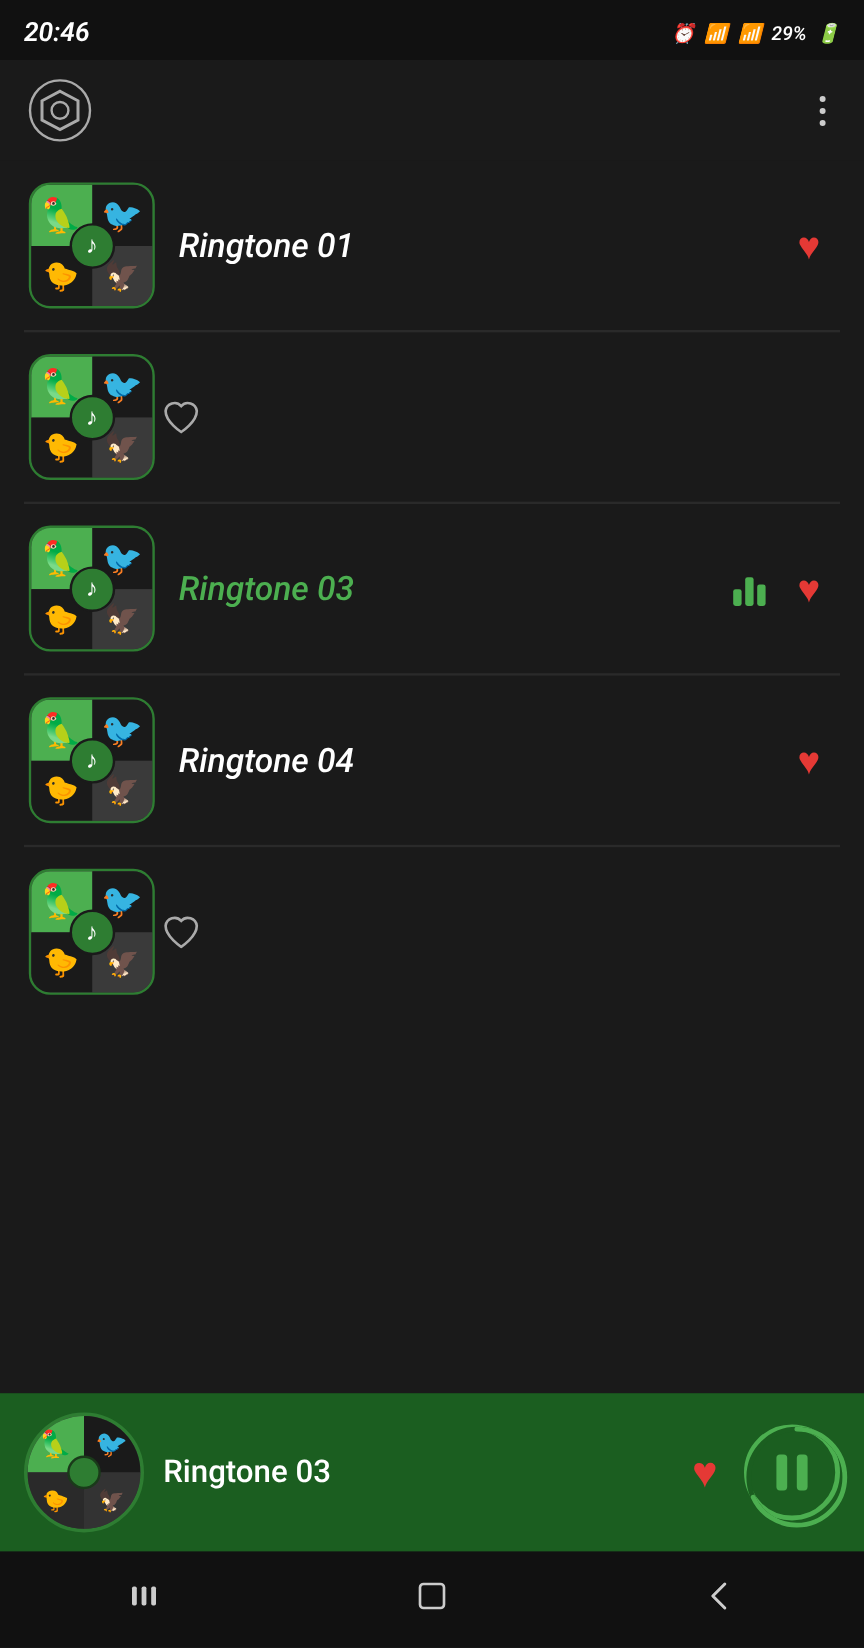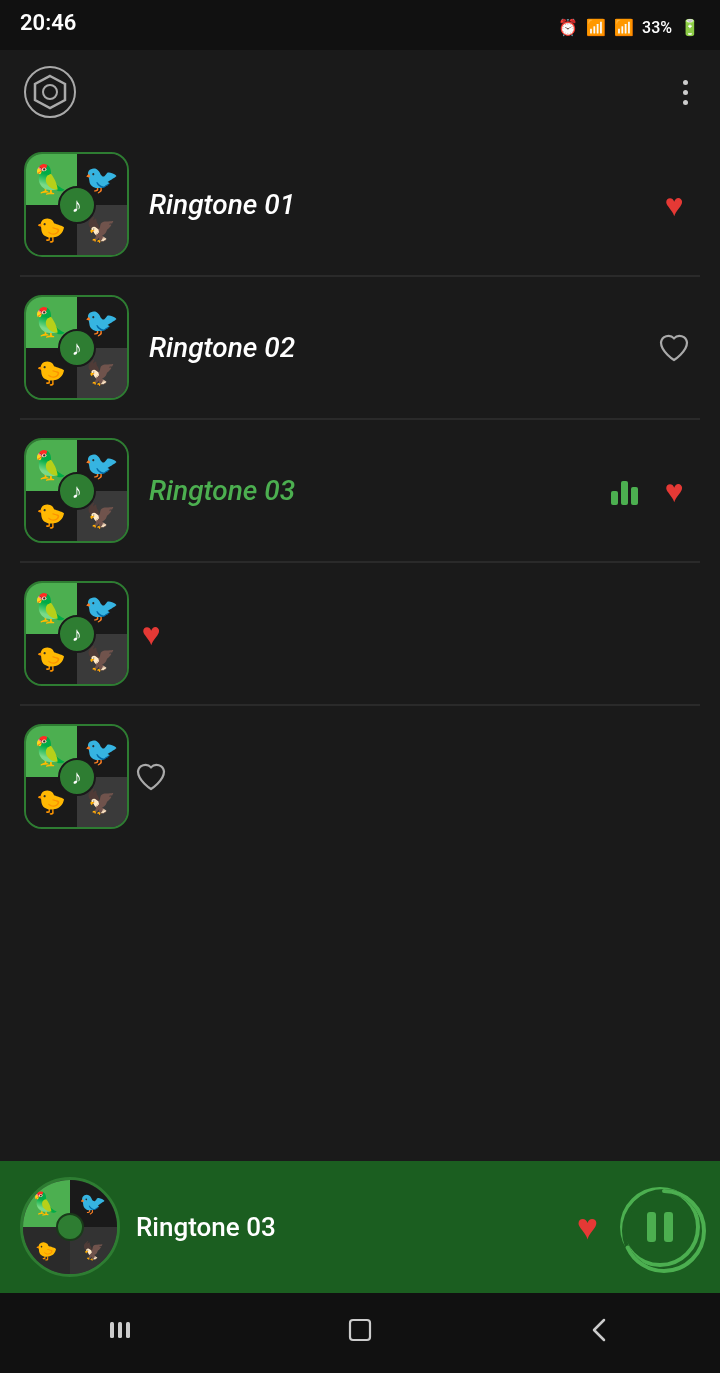--- a/index.html
+++ b/index.html
@@ -11,23 +11,25 @@
       width: 720px;
       min-height: 1373px;
       display: flex;
       flex-direction: column;
     }
 
     
     .status-bar {
       display: flex;
       justify-content: space-between;
+      align-items: center;
       padding: 10px 20px 6px;
       background: #111;
       height: 50px;
+      font-style: italic;
     }
     .status-time {
       font-size: 22px;
       font-weight: 600;
       color: #fff;
     }
     .status-icons {
       display: flex;
       align-items: center;
       gap: 8px;
@@ -299,21 +301,21 @@
   </style>
 </head>
 <body>
 
 <div class="status-bar">
   <span class="status-time">20:46</span>
   <div class="status-icons">
     <span>⏰</span>
     <span>📶</span>
     <span>📶</span>
-    <span class="battery-text">33%</span>
+    <span class="battery-text">29%</span>
     <span>🔋</span>
   </div>
 </div>
 
 <div class="top-bar">
   <div class="app-logo">
 
     <svg width="36" height="36" viewBox="0 0 36 36">
       <polygon points="18,2 33,10 33,26 18,34 3,26 3,10" fill="none" stroke="#aaa" stroke-width="2.5"></polygon>
       <circle cx="18" cy="18" r="7" fill="none" stroke="#aaa" stroke-width="2"></circle>
@@ -369,23 +371,20 @@
           </div>
         <div class="bird-cell bird-cell-bl">
             <span style="font-size:24px">🐤</span>
           </div>
         <div class="bird-cell bird-cell-br">
             <span style="font-size:24px">🦅</span>
           </div>
       </div>
       <div class="music-note-overlay">♪</div>
     </div>
-    <div class="song-info">
-      <span class="song-title">Ringtone 02</span>
-    </div>
     <div class="song-actions">
       <div class="heart-btn">
         <svg class="heart-svg-empty" viewBox="0 0 32 32">
           <path d="M16 28s-13-8.35-13-17.5A7.5 7.5 0 0 1 16 6.37 7.5 7.5 0 0 1 29 10.5C29 19.65 16 28 16 28z" fill="none" stroke="#aaa" stroke-width="2.2"></path>
         </svg>
       </div>
     </div>
   </div>
 
   <div class="divider"></div>
@@ -435,20 +434,23 @@
             <span style="font-size:28px">🐦</span>
           </div>
         <div class="bird-cell bird-cell-bl">
             <span style="font-size:24px">🐤</span>
           </div>
         <div class="bird-cell bird-cell-br">
             <span style="font-size:24px">🦅</span>
           </div>
       </div>
       <div class="music-note-overlay">♪</div>
+    </div>
+    <div class="song-info">
+      <span class="song-title">Ringtone 04</span>
     </div>
     <div class="song-actions">
       <div class="heart-btn">
         <span class="heart-filled">♥</span>
       </div>
     </div>
   </div>
 
   <div class="divider"></div>
 

